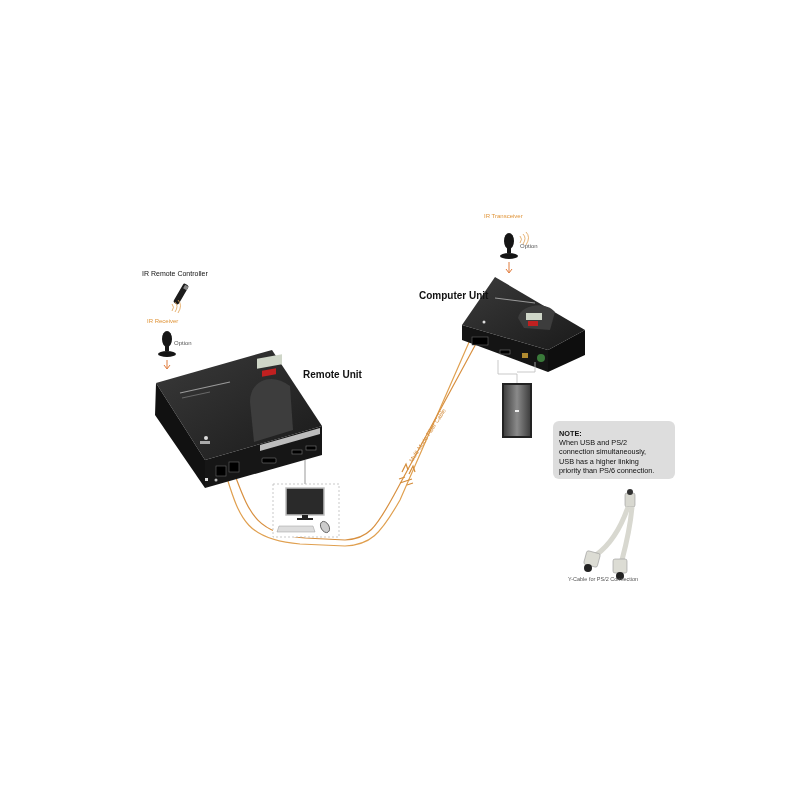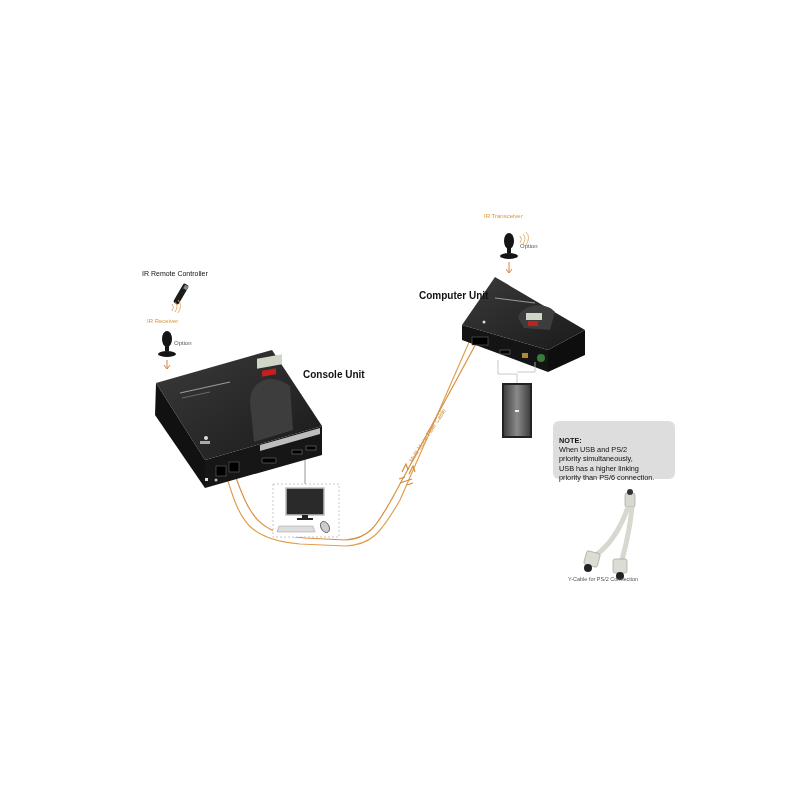--- a/index.html
+++ b/index.html
@@ -4,21 +4,21 @@
   <style>
     html, body { margin: 0; padding: 0; background: #ffffff; }
     #stage { position: relative; width: 800px; height: 800px; overflow: hidden; background: #ffffff; font-family: "Liberation Sans", sans-serif; }
     svg.layer { position: absolute; left: 0; top: 0; }
     .lbl { position: absolute; white-space: nowrap; font-family: "Liberation Sans", sans-serif; }
     .lbl-black { color: #111111; font-size: 7px; }
     .lbl-unit { color: #111111; font-size: 10px; font-weight: bold; }
     .lbl-orange { color: #e0953a; font-size: 6px; }
     .lbl-gray { color: #555555; font-size: 6px; }
     .lbl-fiber { color: #d48c3a; font-size: 6px; transform: rotate(-57deg); transform-origin: left top; }
-    .note-box { position: absolute; left: 553px; top: 421px; width: 122px; height: 58px; background: #dddddd; border-radius: 6px; padding: 15px 6px; box-sizing: border-box; font-family: "Liberation Sans", sans-serif; font-size: 7.3px; line-height: 9.2px; color: #111111; }
+    .note-box { position: absolute; left: 553px; top: 421px; width: 122px; height: 58px; background: #dddddd; border-radius: 6px; padding: 8px 6px; box-sizing: border-box; font-family: "Liberation Sans", sans-serif; font-size: 7.3px; line-height: 9.2px; color: #111111; }
     .note-title { font-weight: bold; }
   </style>
 </head>
 <body>
 
 <div id="stage">
 
   <svg class="layer" width="800" height="800" viewBox="0 0 800 800">
     <defs>
       <linearGradient id="topGrad" x1="0" y1="0" x2="1" y2="1">
@@ -144,27 +144,27 @@
     </g>
   </svg>
 
   <div class="lbl lbl-black" style="left:142px; top:270px;">IR Remote Controller</div>
   <div class="lbl lbl-orange" style="left:147px; top:318px;">IR Receiver</div>
   <div class="lbl lbl-gray" style="left:174px; top:340px;">Option</div>
 
   <div class="lbl lbl-orange" style="left:484px; top:213px;">IR Transceiver</div>
   <div class="lbl lbl-gray" style="left:520px; top:243px;">Option</div>
 
-  <div class="lbl lbl-unit" style="left:303px; top:369px;">Console Unit</div>
+  <div class="lbl lbl-unit" style="left:303px; top:369px;">Remote Unit</div>
   <div class="lbl lbl-unit" style="left:419px; top:290px;">Computer Unit</div>
 
   <div class="lbl lbl-fiber" style="left:408px; top:460px;">Multi-Mode Fiber Cable</div>
 
   <div class="note-box">
     <div class="note-title">NOTE:</div>
     <div>When USB and PS/2</div>
-    <div>priority simultaneously,</div>
+    <div>connection simultaneously,</div>
     <div>USB has a higher linking</div>
     <div>priority than PS/6 connection.</div>
   </div>
 
   <div class="lbl lbl-gray" style="left:568px; top:576px; font-size:5.5px;">Y-Cable for PS/2 Connection</div>
 </div>
 
 </body></html>

